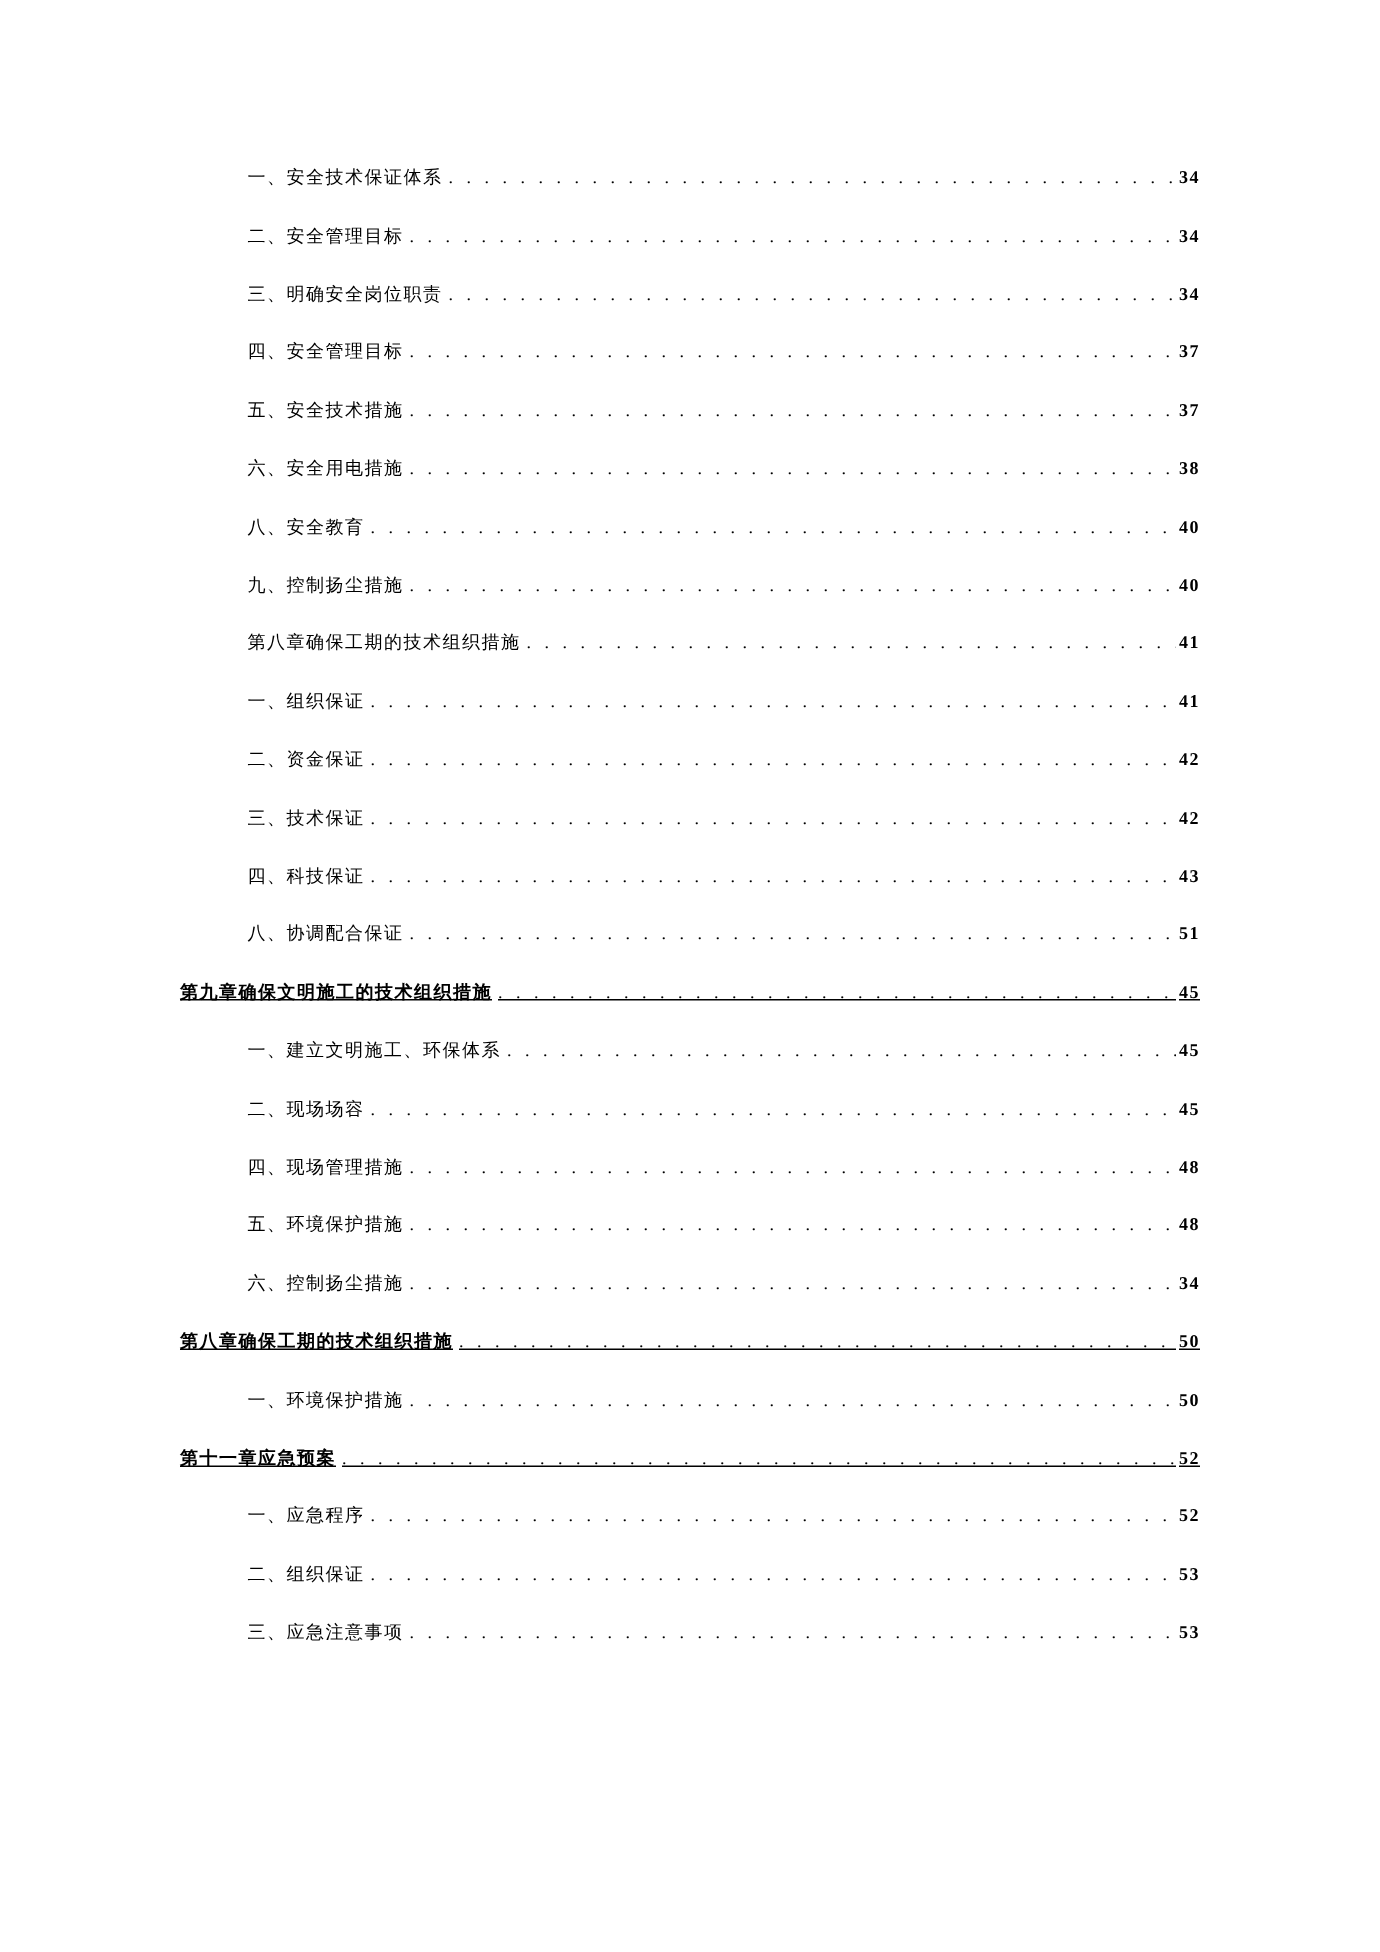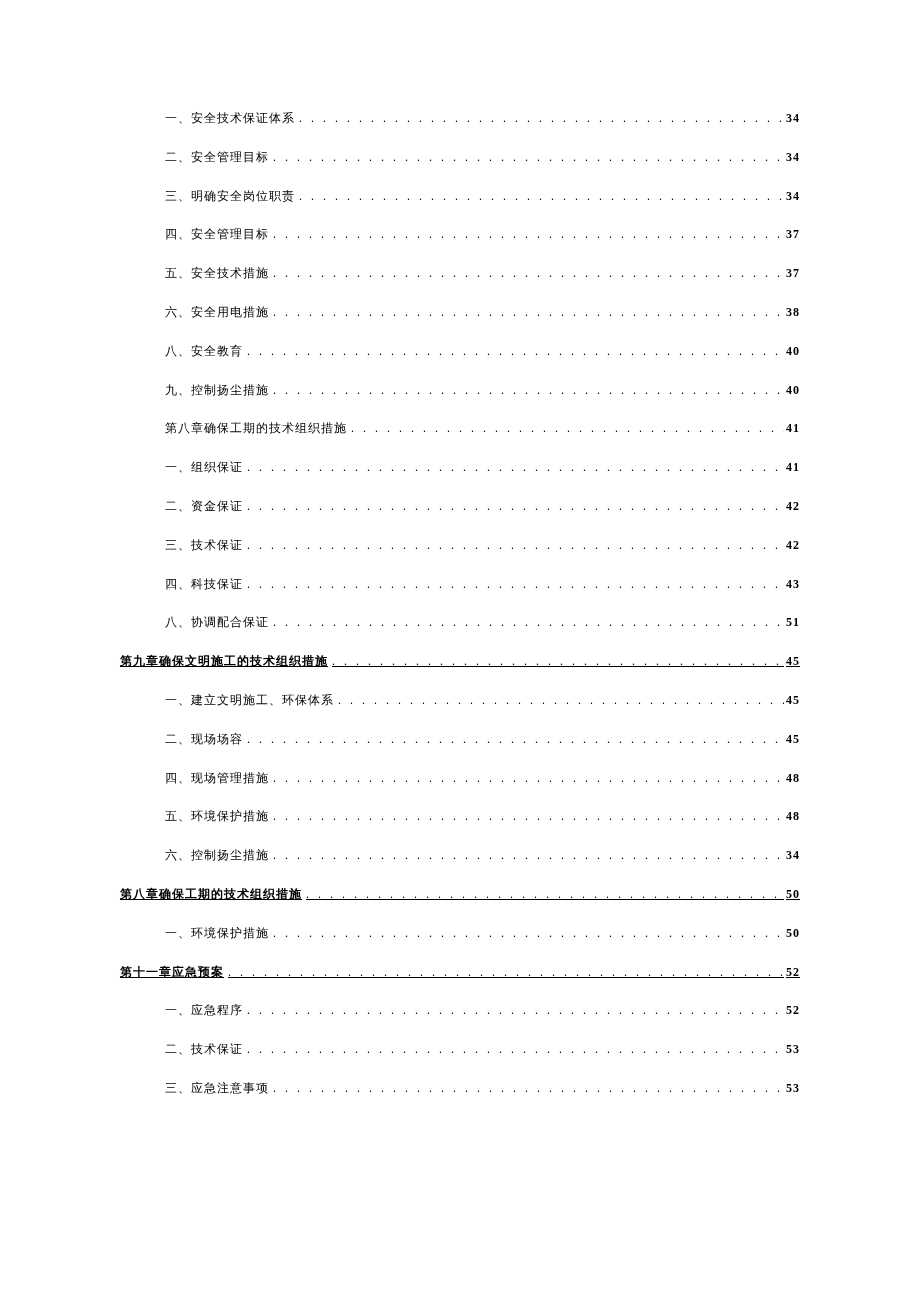--- a/index.html
+++ b/index.html
@@ -178,21 +178,21 @@
       <span class="toc-label">第十一章应急预案</span>
       <span class="toc-dots"></span>
       <span class="toc-page">52</span>
     </div>
     <div class="toc-entry indent">
       <span class="toc-label">一、应急程序</span>
       <span class="toc-dots"></span>
       <span class="toc-page">52</span>
     </div>
     <div class="toc-entry indent">
-      <span class="toc-label">二、技术保证</span>
+      <span class="toc-label">二、组织保证</span>
       <span class="toc-dots"></span>
       <span class="toc-page">53</span>
     </div>
     <div class="toc-entry indent">
       <span class="toc-label">三、应急注意事项</span>
       <span class="toc-dots"></span>
       <span class="toc-page">53</span>
     </div>
   </div>
 

